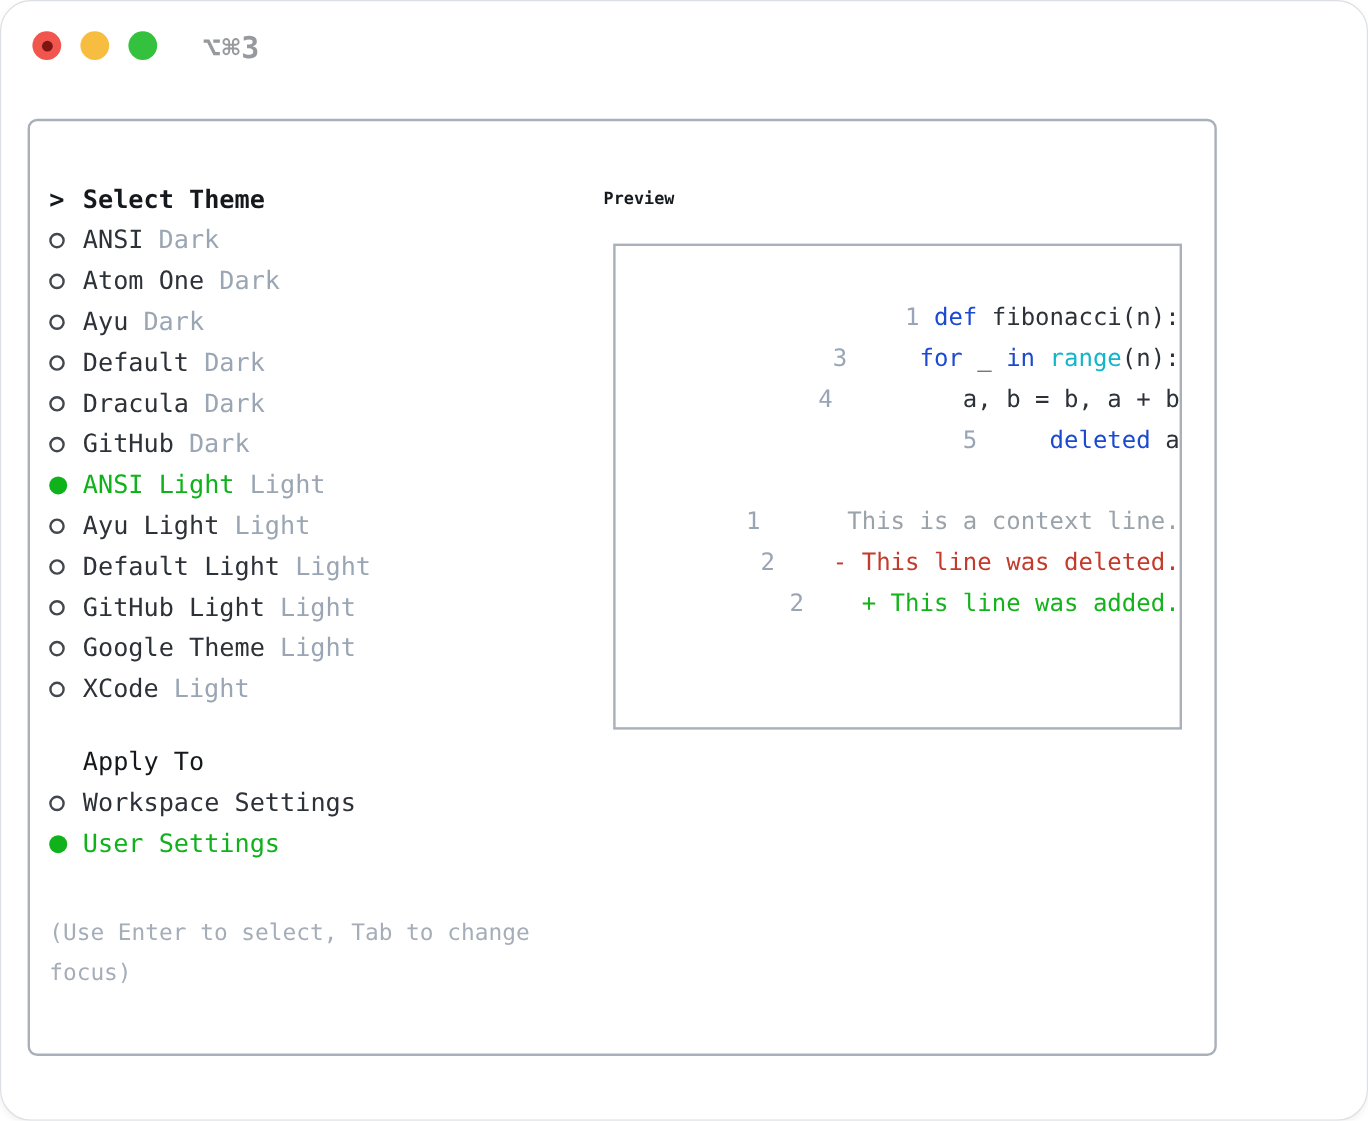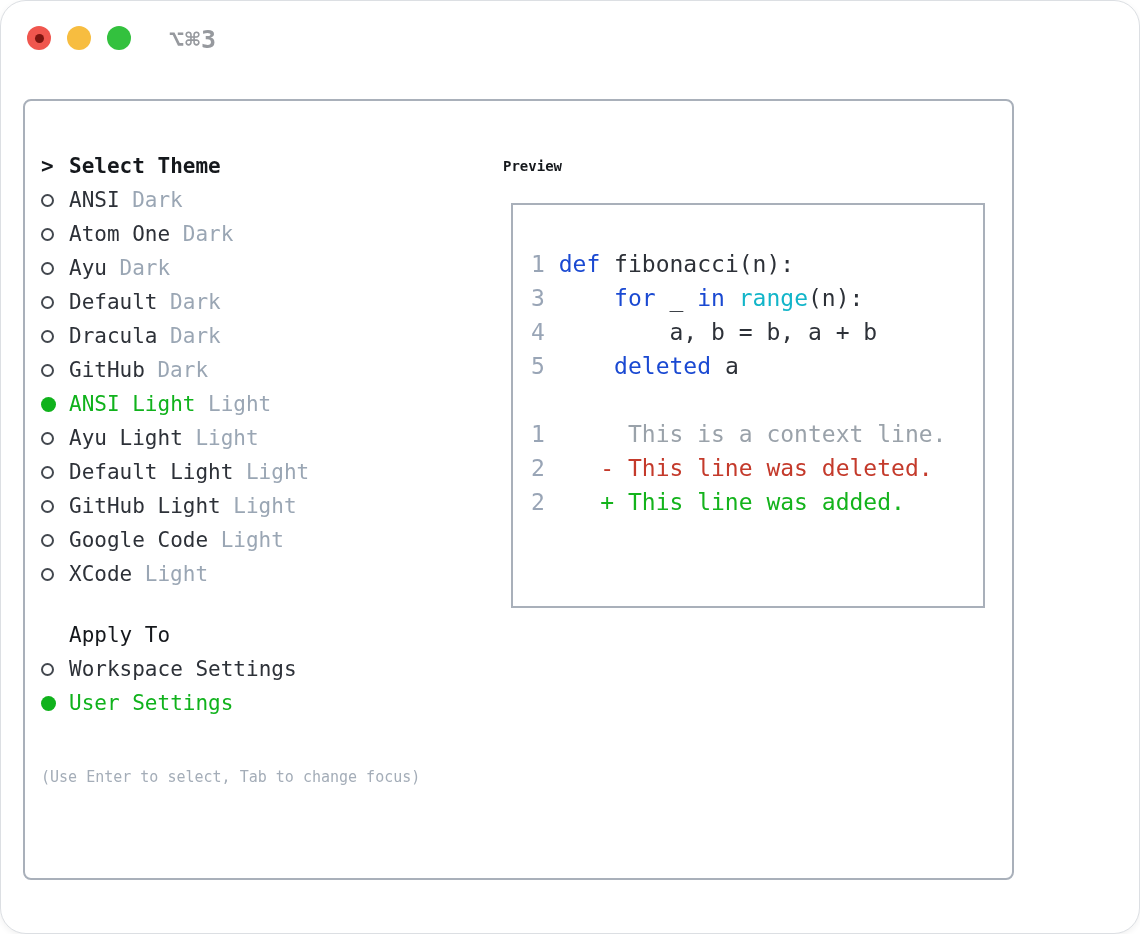--- a/index.html
+++ b/index.html
@@ -44,34 +44,34 @@
     display: inline-block;
   }
   .radio.selected { width: 15px; height: 15px; border: none; background: #10b21c; }
   .opt-name { color: #2d3138; }
   .opt-name.selected { color: #10b21c; }
   .opt-tag { color: #9aa6b4; margin-left: 12.6px; }
   .left-col  { position: absolute; left: 16px; top: 48px; }
   .apply-col { position: absolute; left: 16px; top: 517px; text-align: center; }
   .hint {
     position: absolute; left: 16px; top: 659px; width: 438px;
-    font-size: 15px; line-height: 34px; color: #a4adb8;
+    font-size: 19px; line-height: 34px; color: #a4adb8;
   }
   
   .preview-label {
     position: absolute; left: 478px; top: 48px; height: 34px;
     display: flex; align-items: center;
     font-size: 14px; font-weight: bold; color: #15181c;
   }
   .preview-box {
     position: absolute; left: 486px; top: 102px; width: 474px; height: 405px;
     border: 2px solid #a9b0ba; background: #ffffff; overflow: hidden;
   }
   #code { padding: 42px 0 0 18px; }
-  .code-line { height: 34px; line-height: 34px; white-space: pre; font-size: 23px; }
+  .code-line { height: 34px; line-height: 34px; white-space: pre; font-size: 20px; text-align: right; }
   .lineno     { color: #99a5b6; }
   .c-plain    { color: #2d3138; }
   .c-keyword  { color: #1a49d2; }
   .c-number   { color: #14b31c; }
   .c-function { color: #12b5c9; }
   .c-context  { color: #9aa2aa; }
   .c-deleted  { color: #c43a2b; }
   .c-added    { color: #14b31c; }
 </style>
 </head>
@@ -162,21 +162,21 @@
             <span class="marker">
               <span class="radio"></span>
             </span>
             <span class="opt-name">GitHub Light</span>
             <span class="opt-tag">Light</span>
           </div>
           <div class="row">
             <span class="marker">
               <span class="radio"></span>
             </span>
-            <span class="opt-name">Google Code</span>
+            <span class="opt-name">Google Theme</span>
             <span class="opt-tag">Light</span>
           </div>
           <div class="row">
             <span class="marker">
               <span class="radio"></span>
             </span>
             <span class="opt-name">XCode</span>
             <span class="opt-tag">Light</span>
           </div>
         </div>

